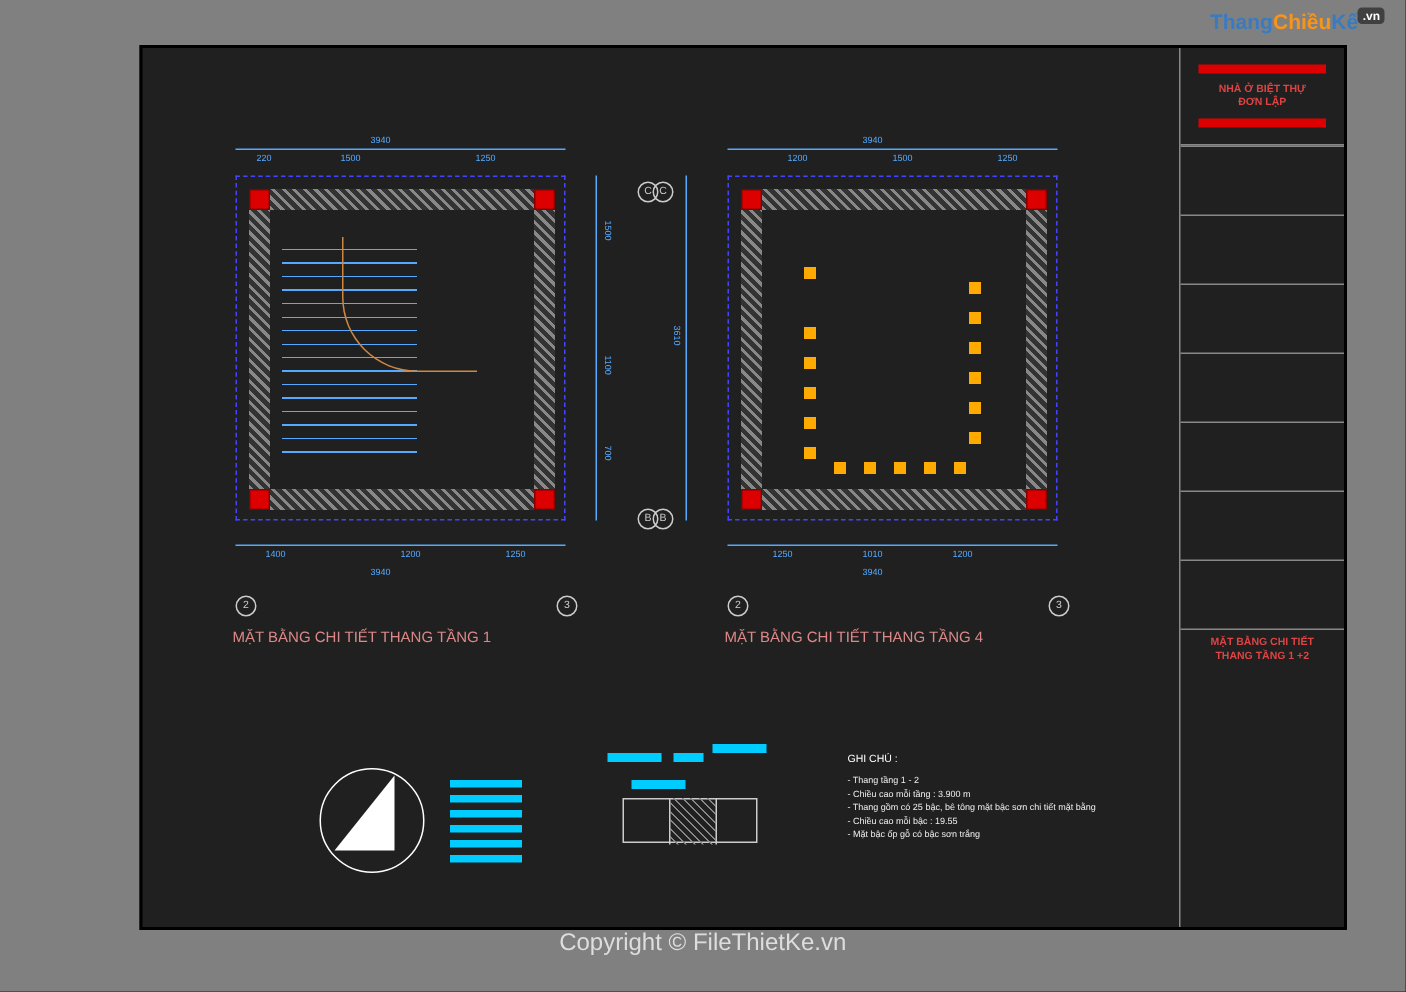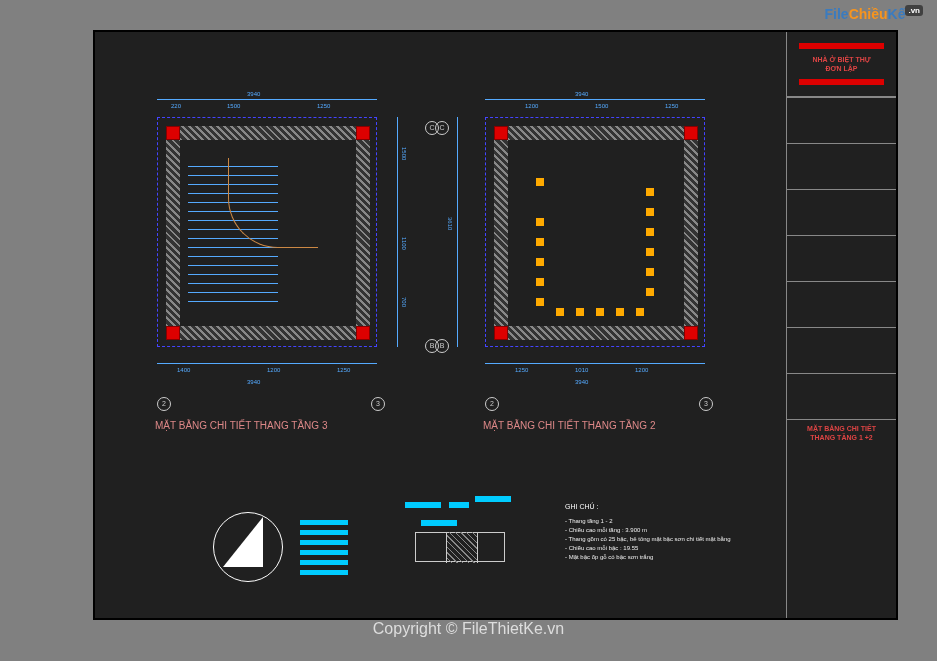--- a/index.html
+++ b/index.html
@@ -64,21 +64,21 @@
 .logo-file{color:#3a7bbf}
 .logo-thiet{color:#f7941e}
 .logo-ke{color:#3a7bbf}
 .logo-vn{background:#404040;color:#fff;font-size:8px;padding:1px 3px;border-radius:3px;vertical-align:top}
 .copyright{position:absolute;left:0;right:0;top:620px;text-align:center;color:#ddd;font-size:16px;pointer-events:none}
 </style>
 </head>
 <body>
 
 <div class="logo">
-  <span class="logo-file">File</span><span class="logo-thiet">Chiều</span><span class="logo-ke">Kế</span><span class="logo-vn">.vn</span>
+  <span class="logo-file">Thang</span><span class="logo-thiet">Chiều</span><span class="logo-ke">Kế</span><span class="logo-vn">.vn</span>
 </div>
 
 <div class="sheet">
 
   <div class="drawing-area">
 
     <div class="plan plan-1">
       <div class="dim-line dim-h" style="left:10px;top:12px;width:220px"></div>
       <div class="dim-text" style="left:100px;top:4px">3940</div>
       <div class="dim-text" style="left:24px;top:16px">220</div>
@@ -153,22 +153,22 @@
       <div class="dim-text" style="left:40px;top:280px">1250</div>
       <div class="dim-text" style="left:100px;top:280px">1010</div>
       <div class="dim-text" style="left:160px;top:280px">1200</div>
       <div class="dim-text" style="left:100px;top:292px">3940</div>
       <div class="grid-bubble" style="left:10px;top:310px">2</div>
       <div class="grid-bubble" style="left:224px;top:310px">3</div>
       <div class="grid-bubble" style="left:-40px;top:34px">C</div>
       <div class="grid-bubble" style="left:-40px;top:252px">B</div>
     </div>
 
-    <div class="plan-title pt-1">MẶT BẰNG CHI TIẾT THANG TẦNG  3</div>
-    <div class="plan-title pt-2">MẶT BẰNG CHI TIẾT THANG TẦNG  2</div>
+    <div class="plan-title pt-1">MẶT BẰNG CHI TIẾT THANG TẦNG  1</div>
+    <div class="plan-title pt-2">MẶT BẰNG CHI TIẾT THANG TẦNG  4</div>
 
     <div class="detail-section">
       <div class="det-circ"></div>
       <div class="det-tri"></div>
       <div class="det-bars">
         <div class="det-bar"></div>
         <div class="det-bar"></div>
         <div class="det-bar"></div>
         <div class="det-bar"></div>
         <div class="det-bar"></div>

